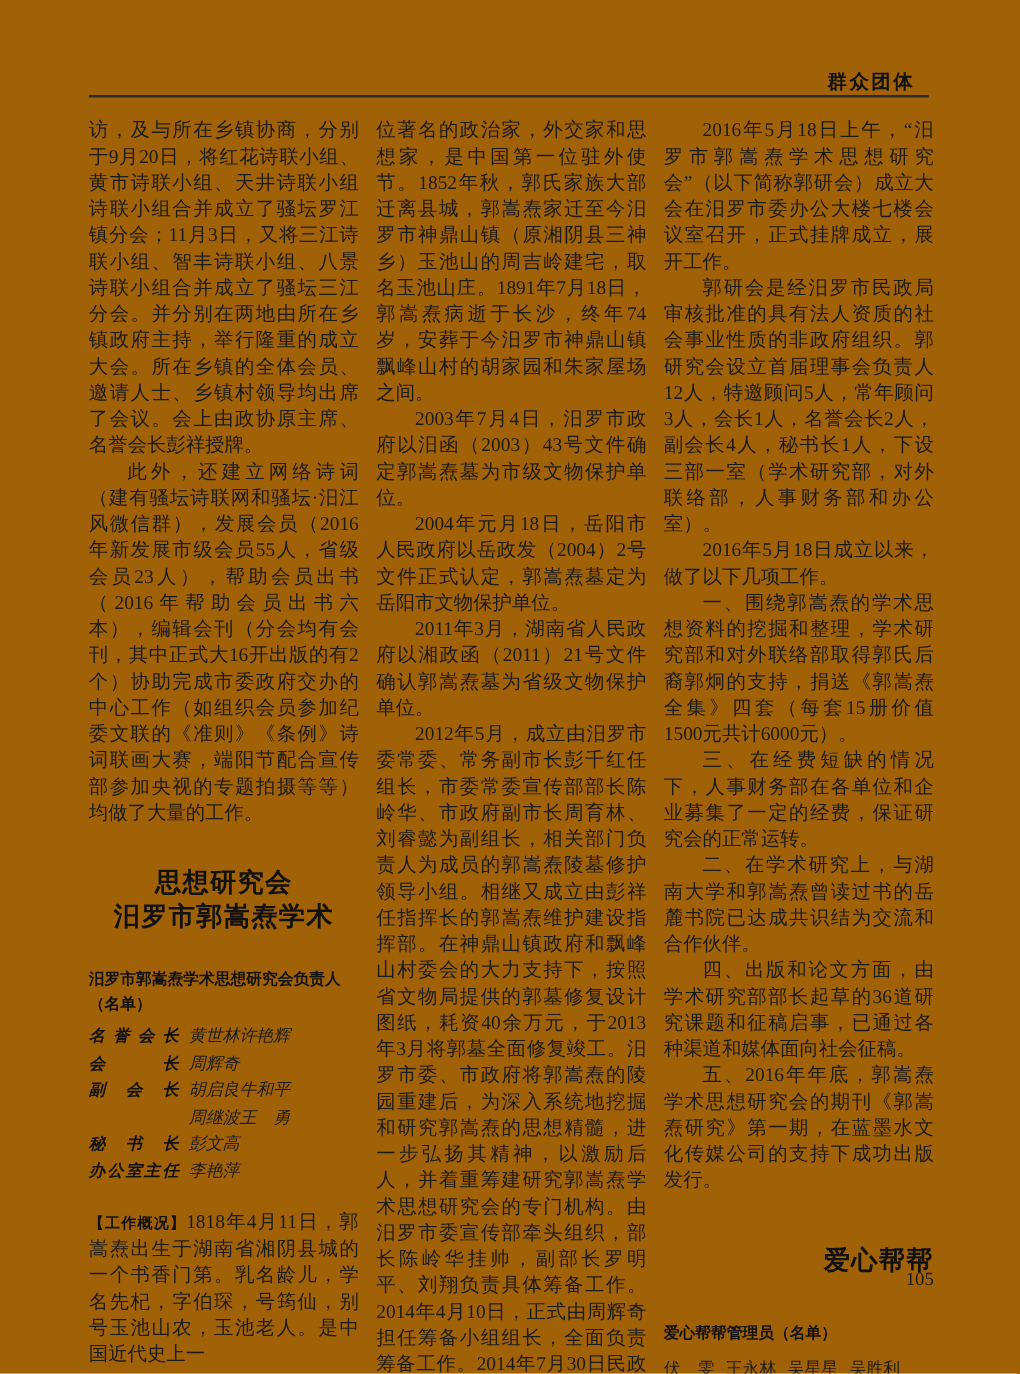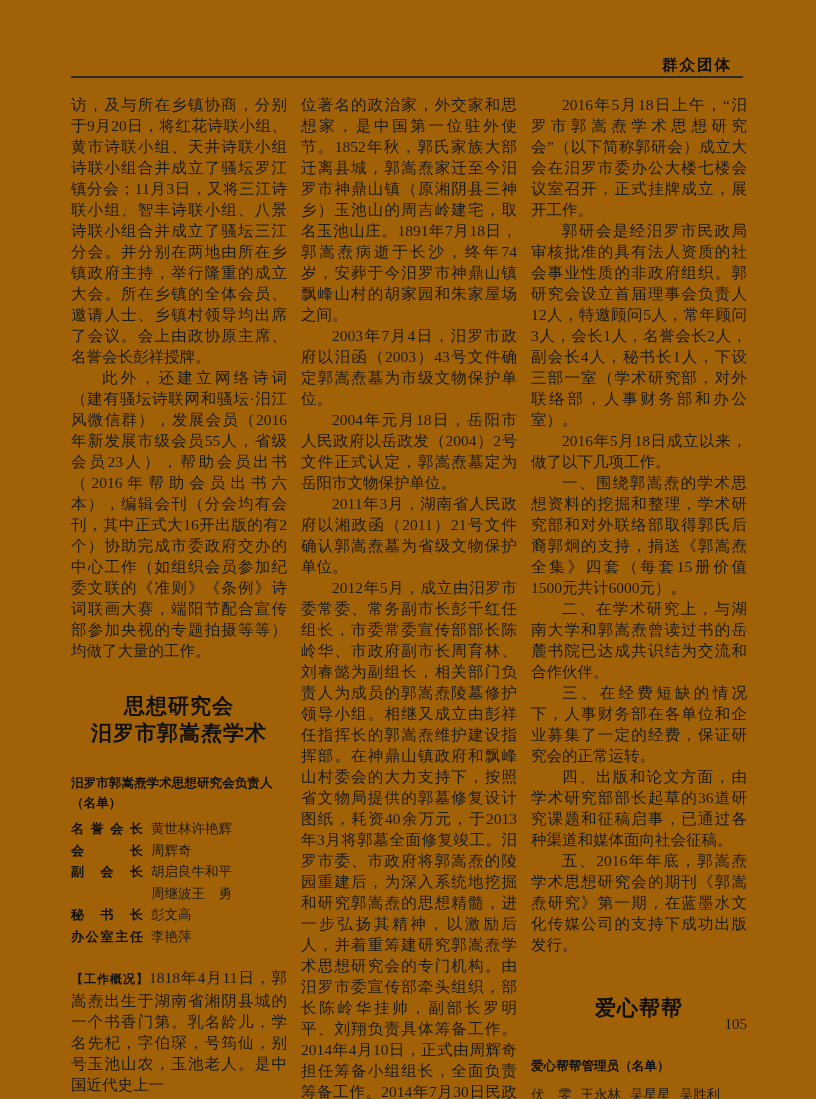--- a/index.html
+++ b/index.html
@@ -25,30 +25,30 @@
     font-size:15.5px; line-height:21px;
     text-align:justify; text-justify:inter-ideograph;
   }
   .ind { text-indent:2em; }
 
   .sec-title {
     margin-top:32px;
     font-size:21px; font-weight:bold; line-height:27px;
     text-align:center; letter-spacing:1px; color:#111;
   }
-  .sec-title-2 { margin-top:40px; }
+  .sec-title-2 { margin-top:40px;text-align:right; }
 
   .list-hdr {
     margin-top:26px;
     font-family:"Liberation Sans", sans-serif;
     font-weight:bold; font-size:12.6px; line-height:20px; color:#111;
   }
   .list-hdr-2 { margin-top:34px; }
 
-  .roster { margin-top:5px; }
+  .roster { margin-top:5px;font-style:italic; }
   .roster-row { display:flex; line-height:21.5px; font-size:13.5px; }
   .role { width:72px; flex:none; text-align:justify; text-align-last:justify;
           font-family:"Liberation Sans", sans-serif; font-weight:bold; font-size:13px; color:#111; }
   .names { display:flex; margin-left:8px; }
 
   .overview { margin-top:20px; }
   .ov-label {
     font-family:"Liberation Sans", sans-serif;
     font-weight:bold; font-size:12px; color:#111;
   }
@@ -132,22 +132,22 @@
           <p class="para ind">2012年5月，成立由汨罗市委常委、常务副市长彭千红任组长，市委常委宣传部部长陈岭华、市政府副市长周育林、刘睿懿为副组长，相关部门负责人为成员的郭嵩焘陵墓修护领导小组。相继又成立由彭祥任指挥长的郭嵩焘维护建设指挥部。在神鼎山镇政府和飘峰山村委会的大力支持下，按照省文物局提供的郭墓修复设计图纸，耗资40余万元，于2013年3月将郭墓全面修复竣工。汨罗市委、市政府将郭嵩焘的陵园重建后，为深入系统地挖掘和研究郭嵩焘的思想精髓，进一步弘扬其精神，以激励后人，并着重筹建研究郭嵩焘学术思想研究会的专门机构。由汨罗市委宣传部牵头组织，部长陈岭华挂帅，副部长罗明平、刘翔负责具体筹备工作。2014年4月10日，正式由周辉奇担任筹备小组组长，全面负责筹备工作。2014年7月30日民政局正式下文，准予登记成立“汨罗市郭嵩焘学术思想研究会”。</p>
         </div>
     </div>
 
     <div class="col">
       <div>
           <p class="para ind">2016年5月18日上午，“汨罗市郭嵩焘学术思想研究会”（以下简称郭研会）成立大会在汨罗市委办公大楼七楼会议室召开，正式挂牌成立，展开工作。</p>
           <p class="para ind">郭研会是经汨罗市民政局审核批准的具有法人资质的社会事业性质的非政府组织。郭研究会设立首届理事会负责人12人，特邀顾问5人，常年顾问3人，会长1人，名誉会长2人，副会长4人，秘书长1人，下设三部一室（学术研究部，对外联络部，人事财务部和办公室）。</p>
           <p class="para ind">2016年5月18日成立以来，做了以下几项工作。</p>
           <p class="para ind">一、围绕郭嵩焘的学术思想资料的挖掘和整理，学术研究部和对外联络部取得郭氏后裔郭炯的支持，捐送《郭嵩焘全集》四套（每套15册价值1500元共计6000元）。</p>
+          <p class="para ind">三、在经费短缺的情况下，人事财务部在各单位和企业募集了一定的经费，保证研究会的正常运转。</p>
           <p class="para ind">二、在学术研究上，与湖南大学和郭嵩焘曾读过书的岳麓书院已达成共识结为交流和合作伙伴。</p>
-          <p class="para ind">三、在经费短缺的情况下，人事财务部在各单位和企业募集了一定的经费，保证研究会的正常运转。</p>
           <p class="para ind">四、出版和论文方面，由学术研究部部长起草的36道研究课题和征稿启事，已通过各种渠道和媒体面向社会征稿。</p>
           <p class="para ind">五、2016年年底，郭嵩焘学术思想研究会的期刊《郭嵩焘研究》第一期，在蓝墨水文化传媒公司的支持下成功出版发行。</p>
         </div>
       <div class="sec-title sec-title-2">爱心帮帮</div>
       <div class="list-hdr list-hdr-2">爱心帮帮管理员（名单）</div>
       <div class="name-rows" id="nameRows">
           <div class="name-row">
             <span class="name">伏　雯</span>
             <span class="name">王永林</span>
             <span class="name">吴星星</span>

